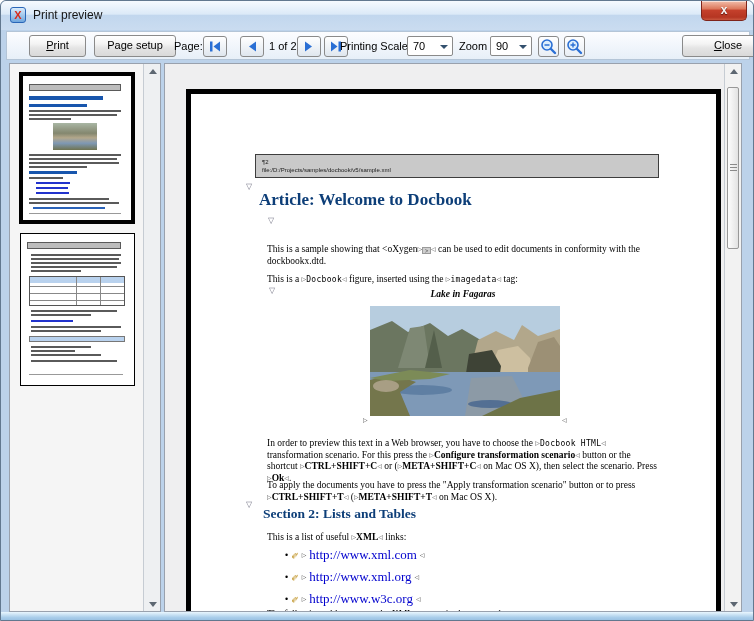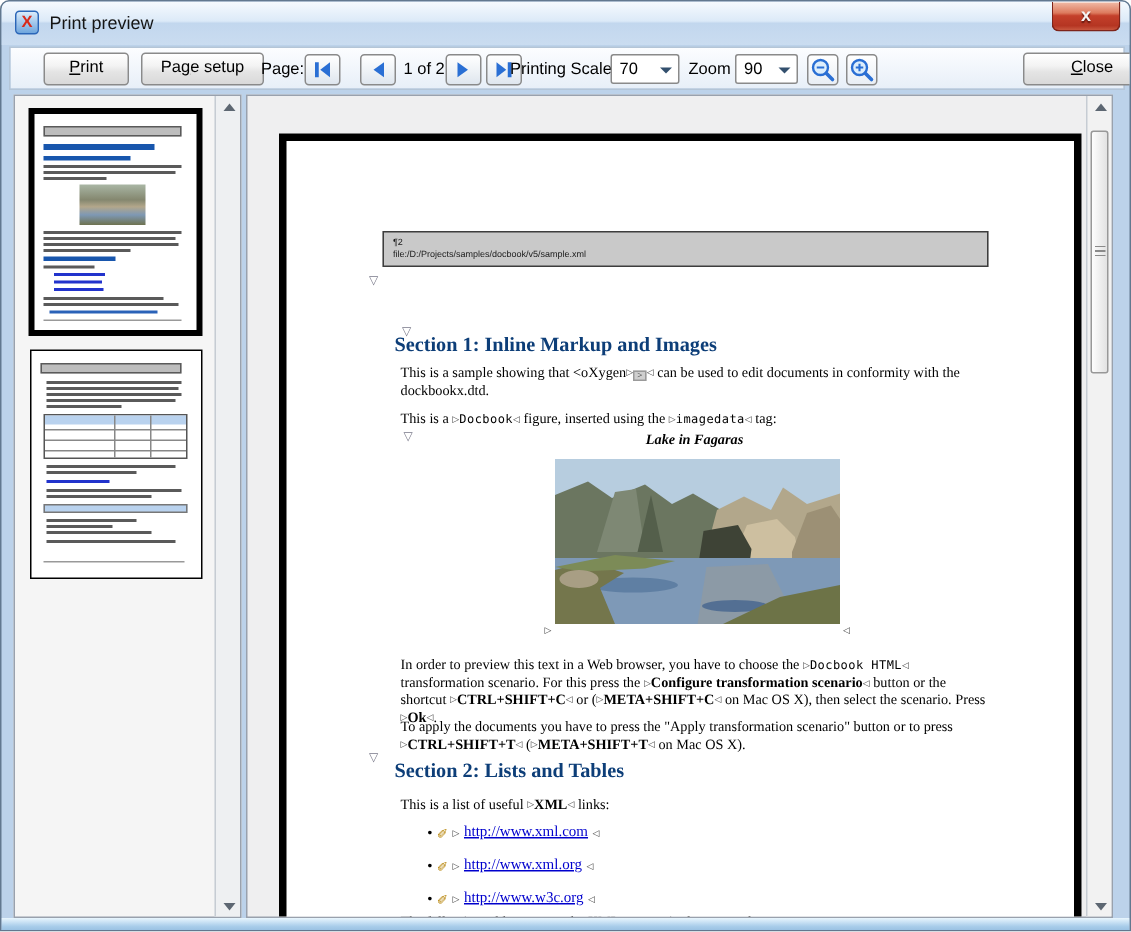--- a/index.html
+++ b/index.html
@@ -63,21 +63,21 @@
   .mk{font-size:6px;color:#444;vertical-align:1px;}
   .ph{display:inline-block;width:9px;height:7px;background:#cfcfcf;border:1px solid #9a9a9a;vertical-align:-1px;
       font-size:6px;line-height:6px;text-align:center;color:#333;}
   .caption{position:absolute;left:76px;top:195px;width:392px;text-align:center;
            font-family:"Liberation Serif",serif;font-style:italic;font-weight:bold;font-size:9.5px;color:#000;}
   .figure{position:absolute;left:179px;top:212px;width:190px;height:110px;}
   .figmk{position:absolute;font-size:6px;color:#444;}
   .list-row{position:absolute;left:94px;height:11px;display:flex;align-items:center;gap:3px;}
   .bullet{font-size:9px;color:#000;}
   .pencil{font-size:9px;color:#b8860b;display:inline-block;transform:scaleY(-1);}
-  .linktxt{font-family:"Liberation Serif",serif;font-size:10px;color:#0000cd;text-decoration:underline;}
+  .linktxt{font-family:"Liberation Serif",serif;font-size:13px;color:#0000cd;}
   .partial{position:absolute;left:76px;top:515px;width:420px;height:5px;overflow:hidden;
            font-family:"Liberation Serif",serif;font-size:9.5px;color:#000;}
   
   .frame-bottom{position:absolute;left:0;top:611px;width:100%;height:10px;
                 background:linear-gradient(#e9f6fe,#a9cdea 55%,#8fb9dd);}
 </style>
 </head>
 <body>
 
 <div id="window">
@@ -214,23 +214,23 @@
   <div class="main">
 
     <div class="page">
 
       <div class="hdr-box">
         <div>¶2</div>
         <div>file:/D:/Projects/samples/docbook/v5/sample.xml</div>
       </div>
 
       <span class="fold" style="left:55px;top:89px;">▽</span>
+      <div class="h1">Article: Welcome to Docbook</div>
 
       <span class="fold" style="left:77px;top:123px;">▽</span>
-      <div class="h2" style="left:72px;top:128px;">Section 1: Inline Markup and Images</div>
 
       <div class="para" style="top:150px;">
         <span>This is a sample showing that &lt;oXygen</span><span class="mk">▷</span><span class="ph">&gt;</span><span class="mk">◁</span><span> can be used to edit documents in conformity with the dockbookx.dtd.</span>
       </div>
 
       <div class="para" style="top:180px;">
         <span>This is a </span><span class="mk">▷</span><span class="mono">Docbook</span><span class="mk">◁</span><span> figure, inserted using the </span><span class="mk">▷</span><span class="mono">imagedata</span><span class="mk">◁</span><span> tag:</span>
       </div>
 
       <span class="fold" style="left:78px;top:193px;">▽</span>

